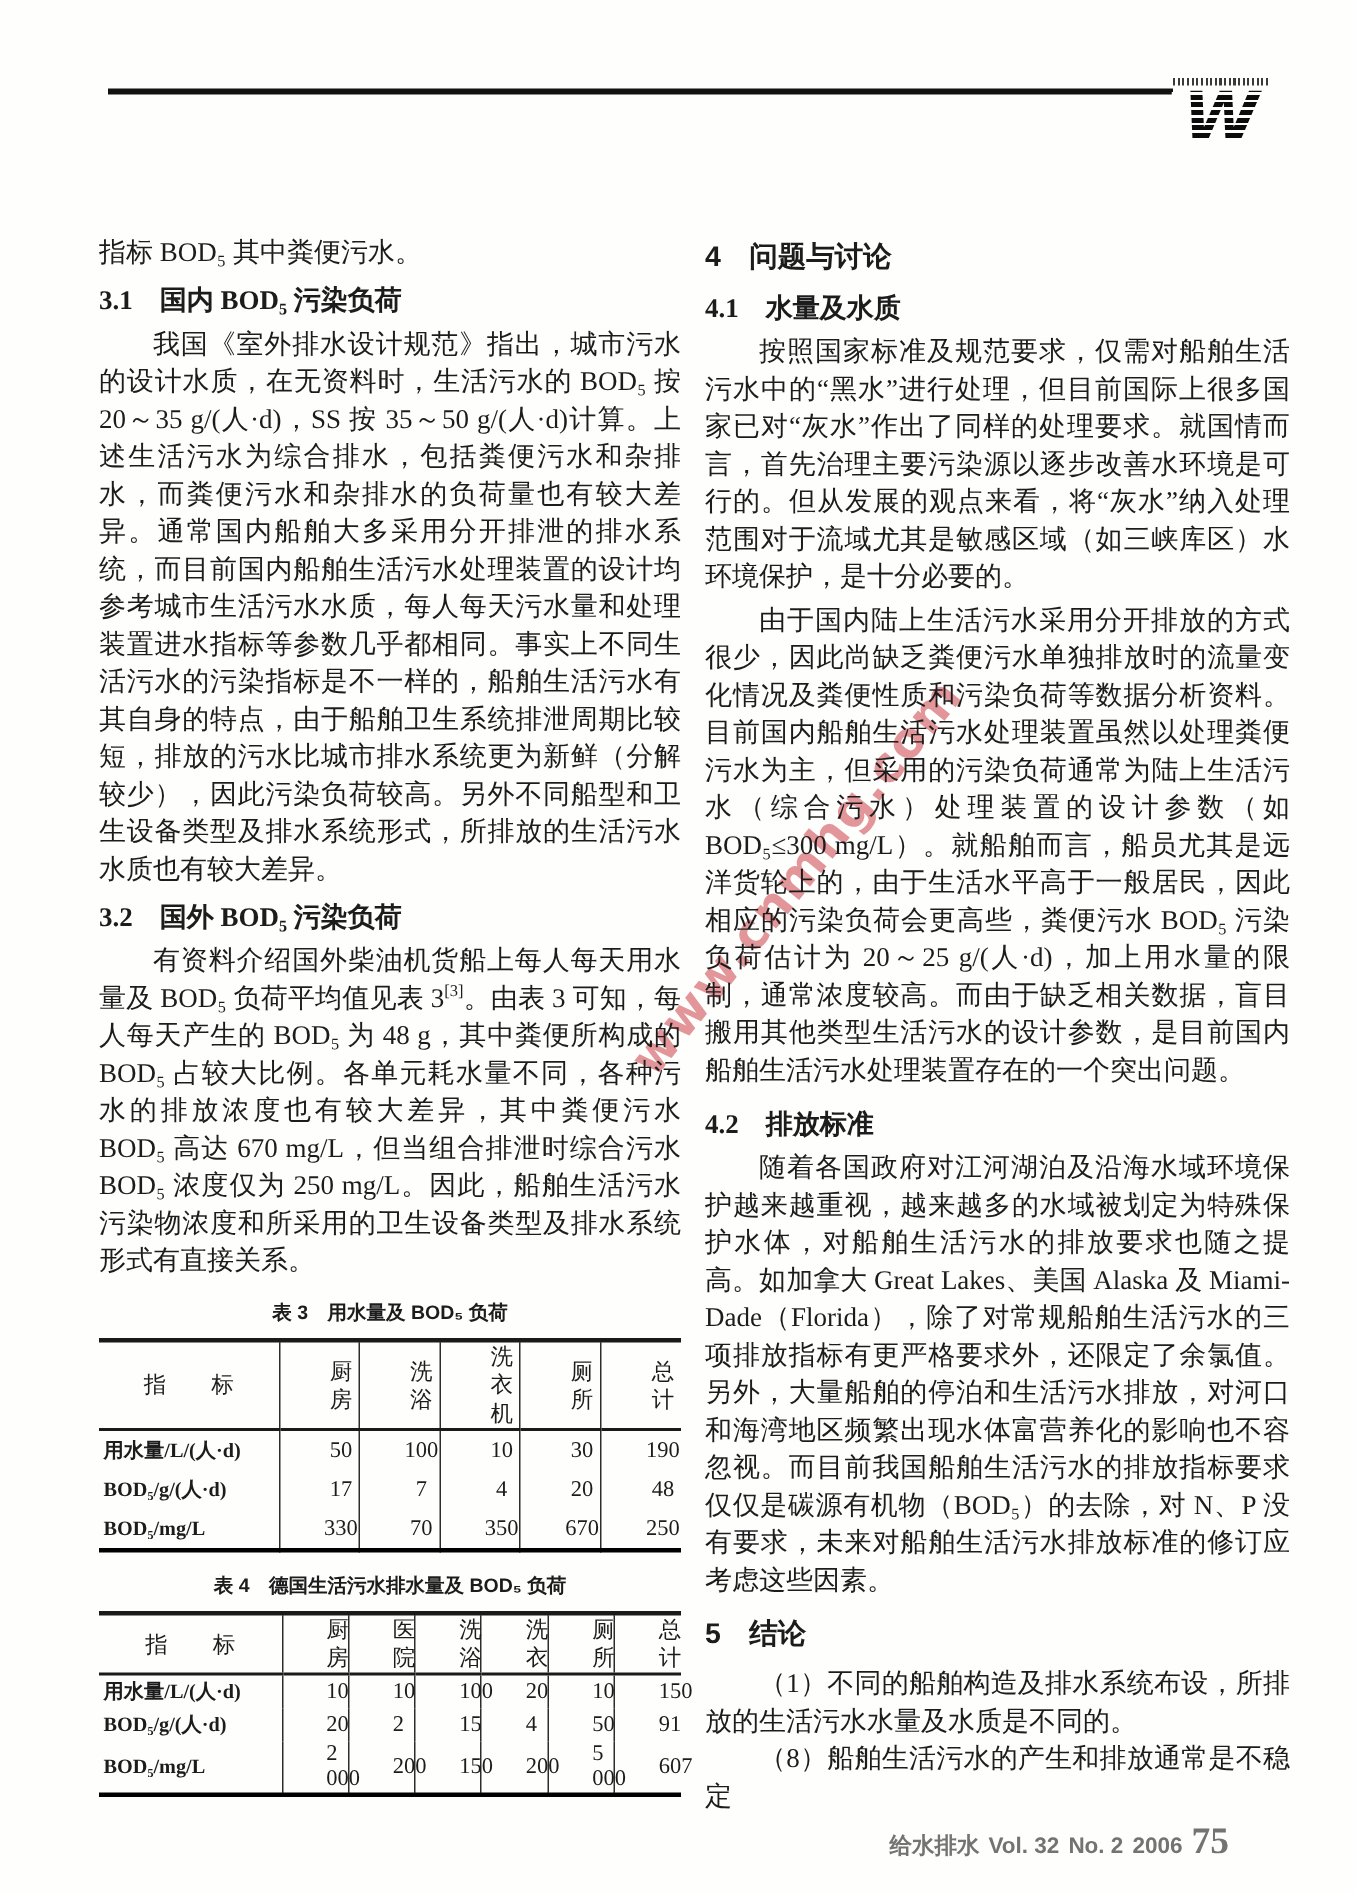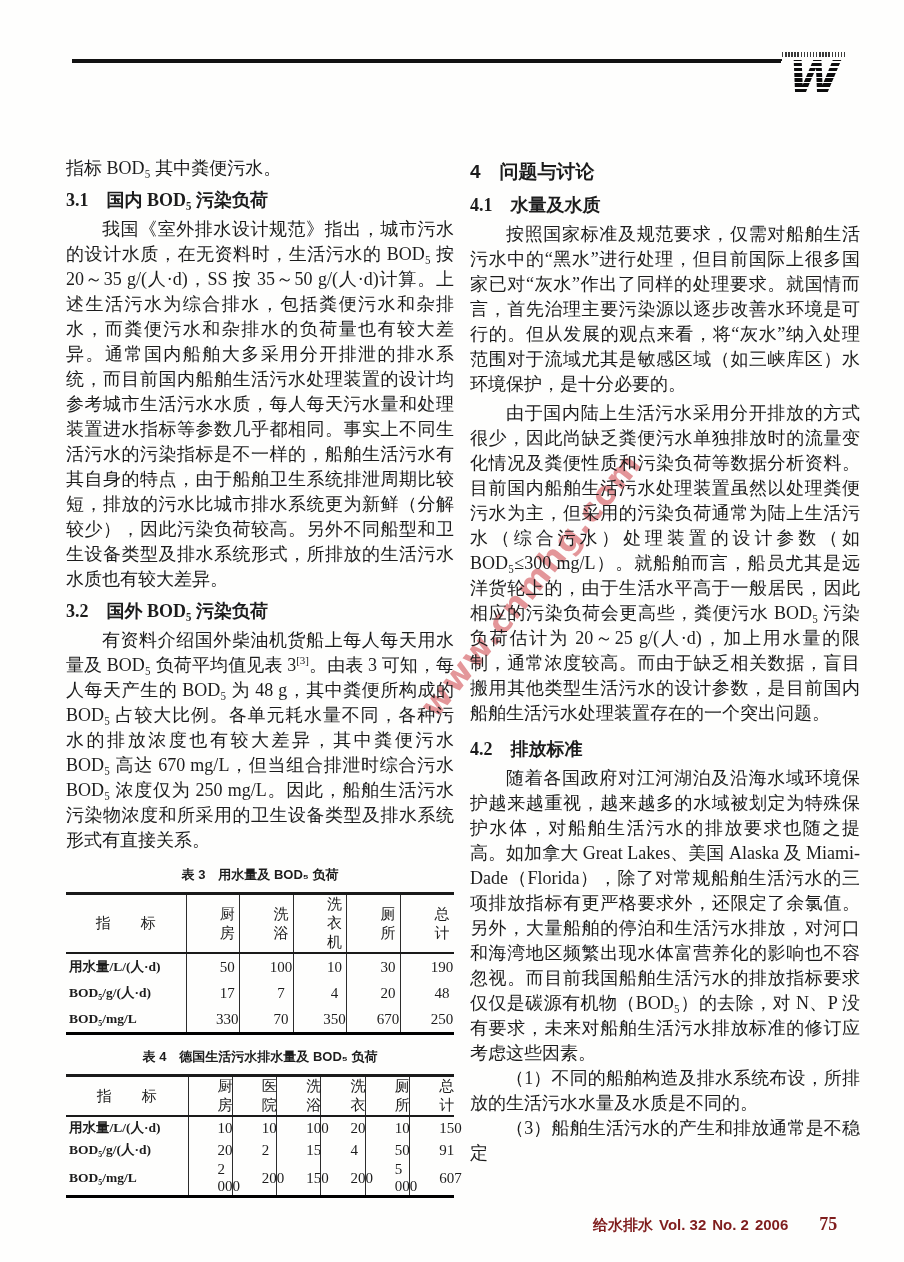--- a/index.html
+++ b/index.html
@@ -41,22 +41,22 @@
   table.t3 th, table.t3 td{height:26px;}
   table.t4 th, table.t4 td{height:22px;}
   table.dt td.lbl{text-align:left;font-size:13.5px;white-space:nowrap;overflow:hidden;padding-left:3px;font-weight:bold;}
   table.t4 td.num{text-align:right;padding-right:11px;}
   
   .watermark{position:absolute;left:412px;top:700px;transform:rotate(-51deg);transform-origin:0 0;
     font-family:"DejaVu Sans","Liberation Sans",sans-serif;font-size:33px;font-weight:bold;
     color:#d96f73;opacity:0.72;letter-spacing:1px;white-space:nowrap;pointer-events:none;}
   
   .footer{position:absolute;left:593px;top:1214px;display:flex;align-items:baseline;gap:6px;
-    font-family:"Liberation Sans","DejaVu Sans",sans-serif;font-weight:bold;font-size:15px;color:#7f1d1d;}
-  .footer .pageno{font-size:18px;font-family:"Liberation Serif",serif;margin-left:25px;}
+    font-family:"Liberation Sans","DejaVu Sans",sans-serif;font-weight:bold;font-size:15px;color:#737373;}
+  .footer .pageno{font-size:25px;font-family:"Liberation Serif",serif;}
 </style>
 </head>
 <body>
 
 <div class="page">
 
   <div class="header-rule"></div>
   <div class="logo-wrap">
     <div class="logo-tagline"></div>
     <div class="logo-w">
@@ -177,22 +177,23 @@
     </table>
   </div>
 
   <div class="col col-right">
     <p class="h1">4　问题与讨论</p>
     <p class="h2">4.1　水量及水质</p>
     <p class="body indent">按照国家标准及规范要求，仅需对船舶生活污水中的“黑水”进行处理，但目前国际上很多国家已对“灰水”作出了同样的处理要求。就国情而言，首先治理主要污染源以逐步改善水环境是可行的。但从发展的观点来看，将“灰水”纳入处理范围对于流域尤其是敏感区域（如三峡库区）水环境保护，是十分必要的。</p>
     <p class="body indent" style="margin-top:4px">由于国内陆上生活污水采用分开排放的方式很少，因此尚缺乏粪便污水单独排放时的流量变化情况及粪便性质和污染负荷等数据分析资料。目前国内船舶生活污水处理装置虽然以处理粪便污水为主，但采用的污染负荷通常为陆上生活污水（综合污水）处理装置的设计参数（如 BOD₅≤300 mg/L）。就船舶而言，船员尤其是远洋货轮上的，由于生活水平高于一般居民，因此相应的污染负荷会更高些，粪便污水 BOD₅ 污染负荷估计为 20～25 g/(人·d)，加上用水量的限制，通常浓度较高。而由于缺乏相关数据，盲目搬用其他类型生活污水的设计参数，是目前国内船舶生活污水处理装置存在的一个突出问题。</p>
     <p class="h2" style="margin-top:10px">4.2　排放标准</p>
     <p class="body indent p42">随着各国政府对江河湖泊及沿海水域环境保护越来越重视，越来越多的水域被划定为特殊保护水体，对船舶生活污水的排放要求也随之提高。如加拿大 Great Lakes、美国 Alaska 及 Miami-Dade（Florida），除了对常规船舶生活污水的三项排放指标有更严格要求外，还限定了余氯值。另外，大量船舶的停泊和生活污水排放，对河口和海湾地区频繁出现水体富营养化的影响也不容忽视。而目前我国船舶生活污水的排放指标要求仅仅是碳源有机物（BOD₅）的去除，对 N、P 没有要求，未来对船舶生活污水排放标准的修订应考虑这些因素。</p>
+    <p class="h1" style="margin-top:10px">5　结论</p>
     <p class="body indent">（1）不同的船舶构造及排水系统布设，所排放的生活污水水量及水质是不同的。</p>
-    <p class="body indent">（3）船舶生活污水的产生和排放通常是不稳定</p>
+    <p class="body indent">（8）船舶生活污水的产生和排放通常是不稳定</p>
   </div>
 
   <div class="footer">
     <span>给水排水</span>
     <span>Vol. 32</span>
     <span>No. 2</span>
     <span>2006</span>
     <span class="pageno">75</span>
   </div>
 

